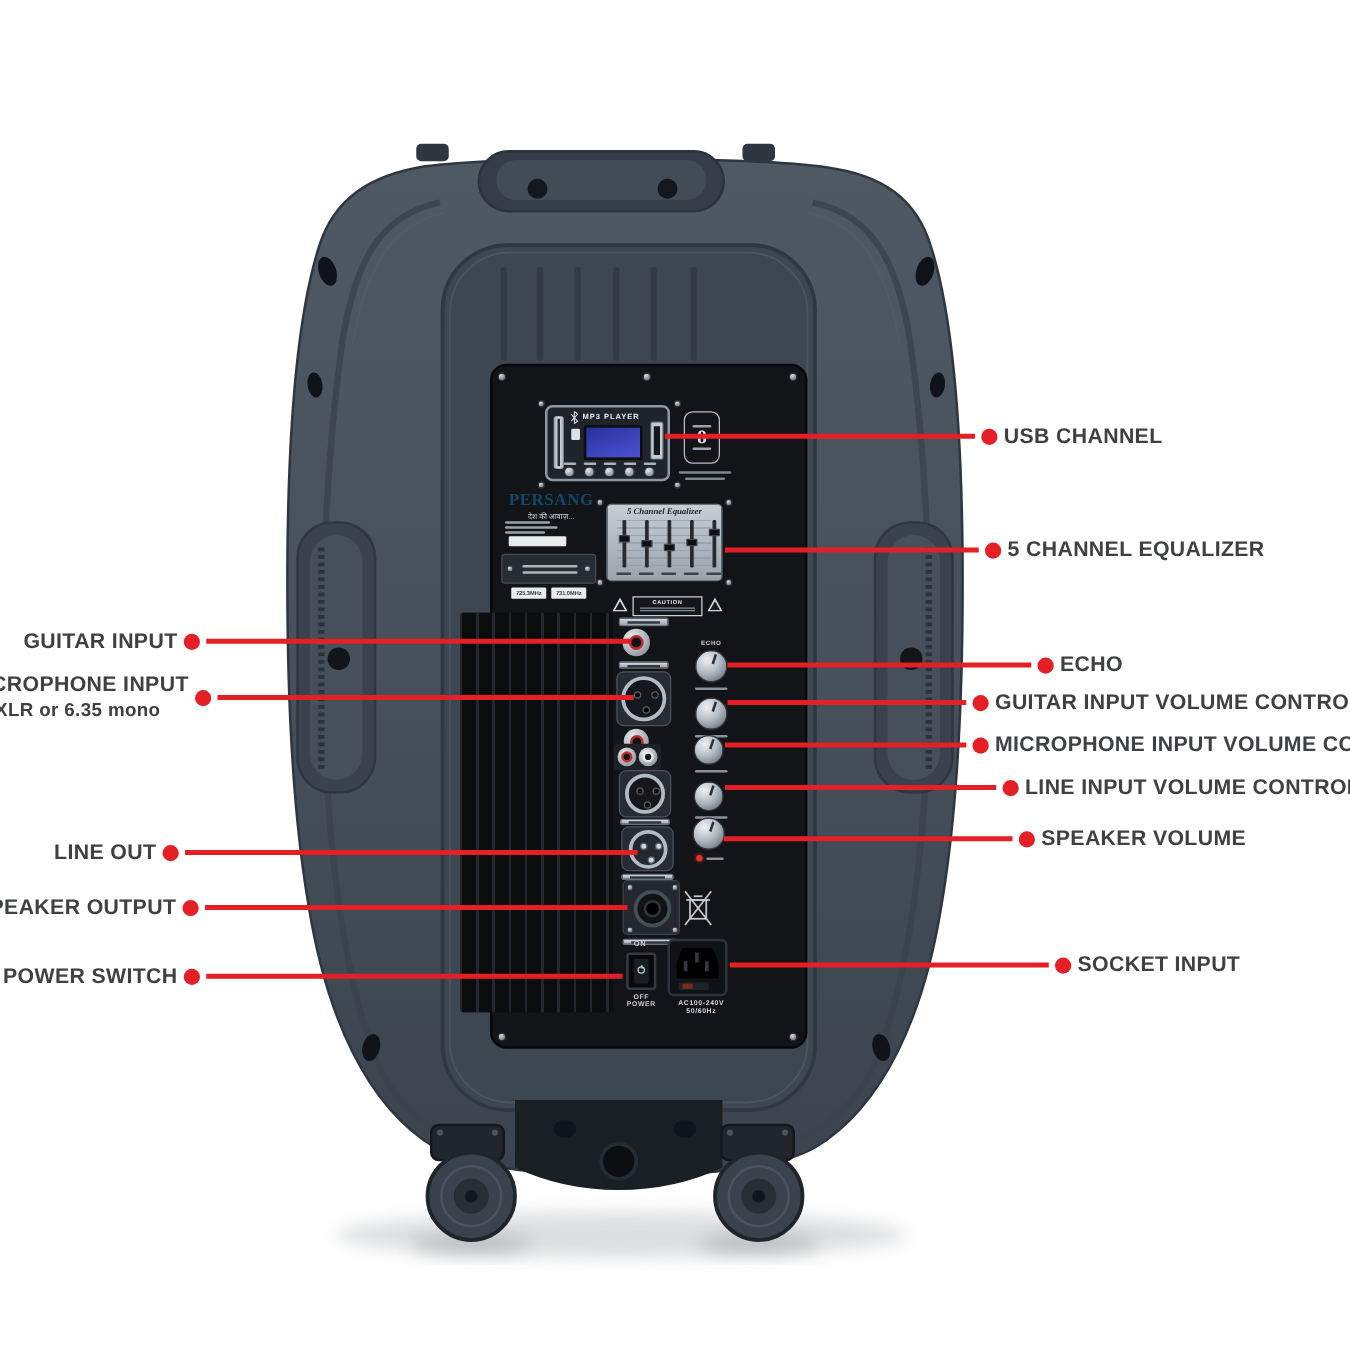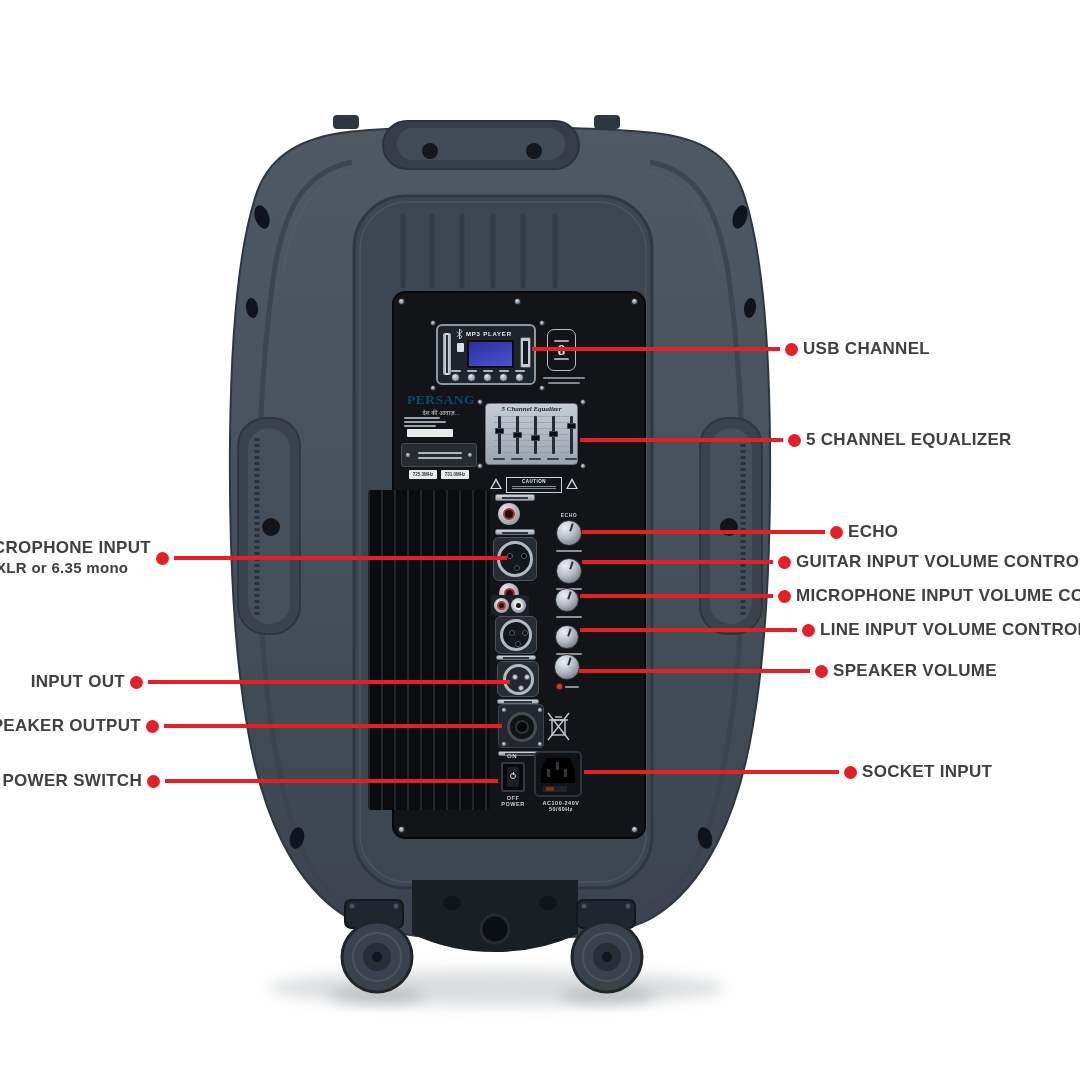--- a/index.html
+++ b/index.html
@@ -427,30 +427,35 @@
 <div class="tinytxt" style="left:538px;top:800px;width:46px;font-size:5.5px;line-height:6px;color:#d3d8dd;z-index:3;">
   <span>AC100-240V</span><br><span>50/60Hz</span>
 </div>
 
 <div class="screw" style="left:398px;top:298px;"></div>
 <div class="screw" style="left:514px;top:298px;"></div>
 <div class="screw" style="left:631px;top:298px;"></div>
 <div class="screw" style="left:398px;top:826px;"></div>
 <div class="screw" style="left:631px;top:826px;"></div>
 
+<div class="callout left-side" style="top:501px;right:575px;">
+  <span class="txt">GUITAR INPUT</span>
+  <span class="dot"></span>
+  <span class="lline" style="width:340px;"></span>
+</div>
 <div class="callout left-side two-line" style="top:538px;right:573px;">
   <span class="txt" style="text-align:center;">
     <span>MICROPHONE INPUT</span><br>
     <span class="sub">XLR or 6.35 mono</span>
   </span>
   <span class="dot"></span>
   <span class="lline" style="width:333px;"></span>
 </div>
 <div class="callout left-side" style="top:670px;right:570px;">
-  <span class="txt">INPUT OUT</span>
+  <span class="txt">LINE OUT</span>
   <span class="dot"></span>
   <span class="lline" style="width:362px;"></span>
 </div>
 <div class="callout left-side" style="top:714px;right:578px;">
   <span class="txt">SPEAKER OUTPUT</span>
   <span class="dot"></span>
   <span class="lline" style="width:338px;"></span>
 </div>
 <div class="callout left-side" style="top:769px;right:582px;">
   <span class="txt">POWER SWITCH</span>

